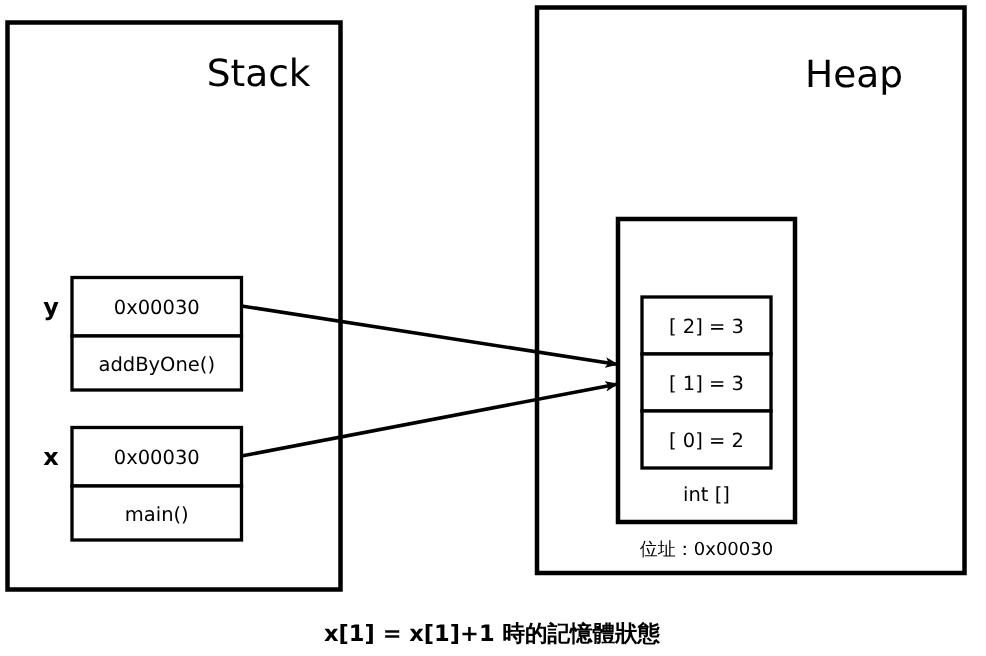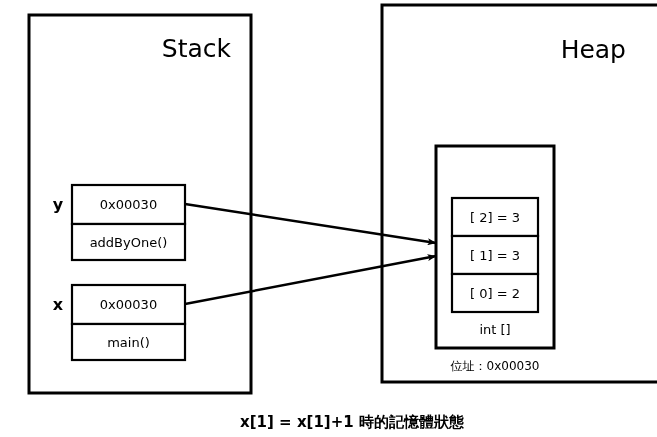--- a/index.html
+++ b/index.html
@@ -10,21 +10,20 @@
   body {
     width: 657px;
     height: 437px;
     font-family: "DejaVu Sans", sans-serif;
     overflow: hidden;
   }
   #diagram-root {
     position: relative;
     width: 627px;
     height: 437px;
-    margin-left: 24px;
   }
   svg#memory-diagram {
     display: block;
     width: 657px;
     height: 437px;
   }
   .region-box {
     fill: #ffffff;
     stroke: #000000;
     stroke-width: 3;

